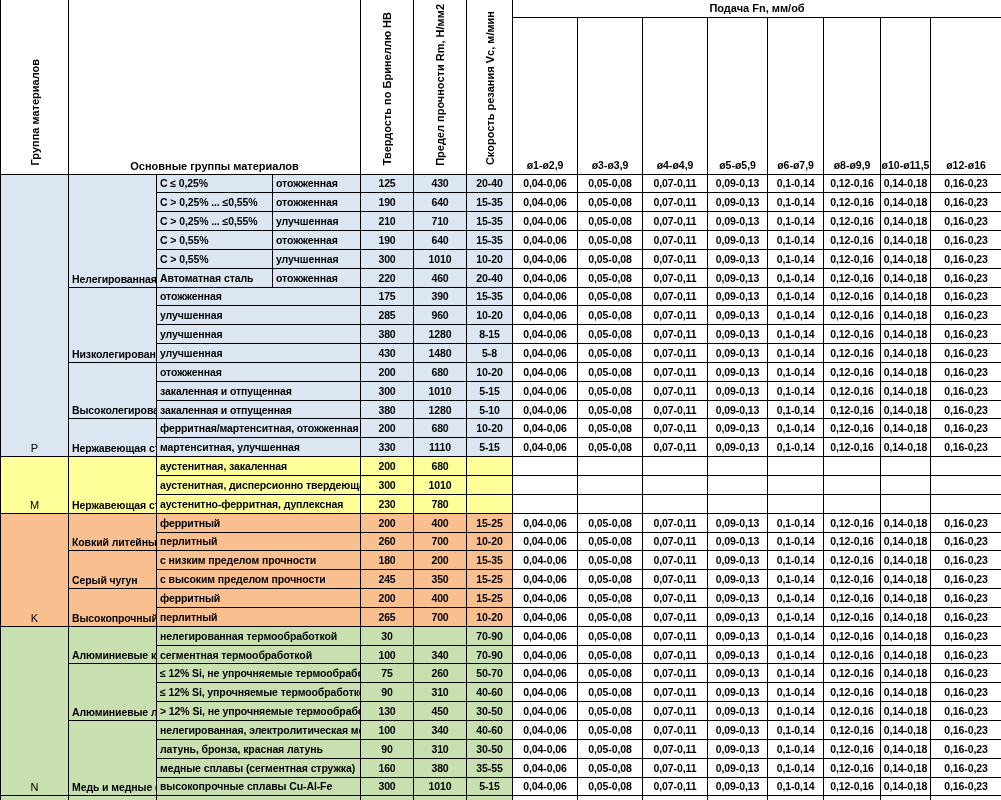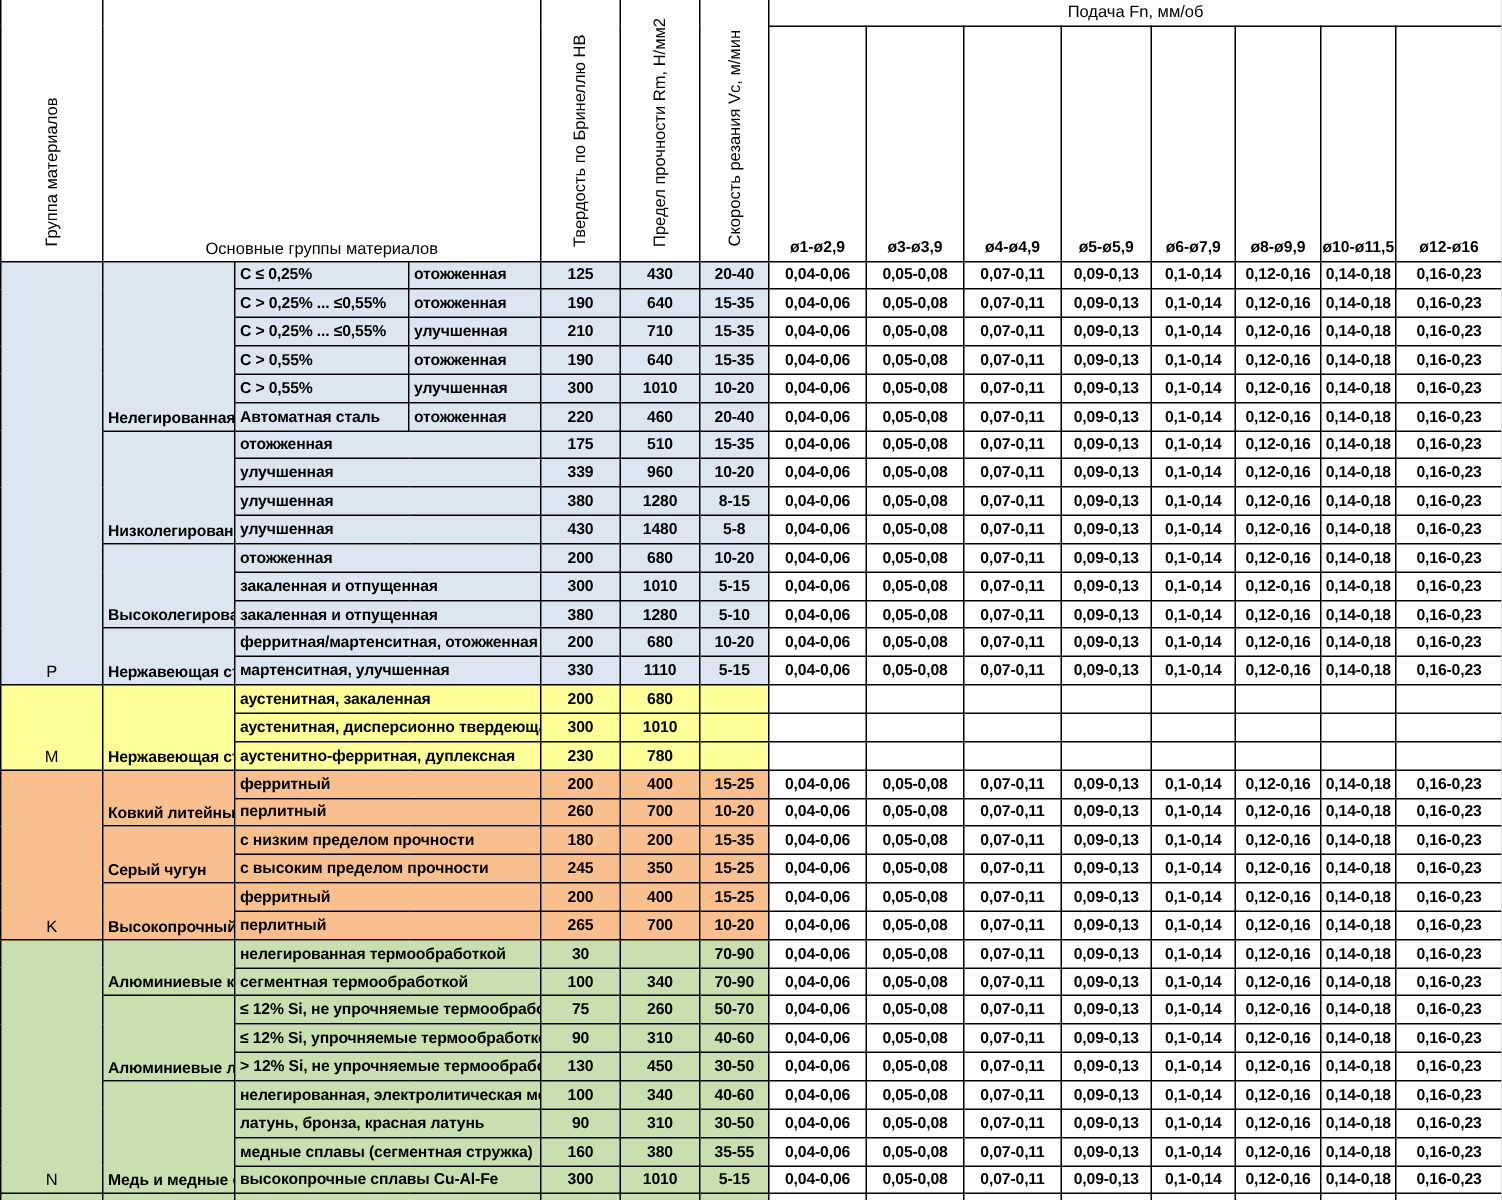--- a/index.html
+++ b/index.html
@@ -1,21 +1,21 @@
 <!DOCTYPE html>
 <html><head>
 <meta charset="utf-8">
 <style>
   html,body{margin:0;padding:0;background:#fff;}
   .sheet{width:1001px;height:800px;overflow:hidden;background:#fff;}
   table{border-collapse:collapse;table-layout:fixed;width:1001px;
         font-family:"Liberation Sans",sans-serif;color:#000;}
   td,th{border:1px solid #000;padding:0;box-sizing:border-box;}
   thead th{font-weight:normal;font-size:11px;background:#fff;}
-  thead tr:first-child th{border-top:none;}
+  thead tr:first-child th{border-top:none;font-weight:bold;}
   .vh{vertical-align:bottom;text-align:center;padding-bottom:6px;}
   .rot{display:inline-block;writing-mode:vertical-rl;transform:rotate(180deg);
        white-space:nowrap;font-size:11px;}
   .mh{vertical-align:bottom;text-align:center;padding-bottom:2px;}
   .ft{height:17px;vertical-align:middle;text-align:center;font-size:11px;}
   .dh{vertical-align:bottom;text-align:center;font-weight:bold;font-size:10.5px;
       padding-bottom:3px;white-space:nowrap;overflow:hidden;}
   tbody td{height:18.85px;font-size:10.5px;font-weight:bold;letter-spacing:-0.1px;
            vertical-align:middle;white-space:nowrap;}
   td.txt{text-align:left;padding-left:3px;padding-right:1px;overflow:hidden;}
@@ -158,34 +158,34 @@
           <td class="num" style="background: rgb(255, 255, 255);">0,09-0,13</td>
           <td class="num" style="background: rgb(255, 255, 255);">0,1-0,14</td>
           <td class="num" style="background: rgb(255, 255, 255);">0,12-0,16</td>
           <td class="num" style="background: rgb(255, 255, 255);">0,14-0,18</td>
           <td class="num" style="background: rgb(255, 255, 255);">0,16-0,23</td>
         </tr>
         <tr>
           <td class="cat" rowspan="4" style="background: rgb(219, 230, 242);">Низколегированн</td>
           <td class="txt" colspan="2" style="background: rgb(219, 230, 242);">отожженная</td>
           <td class="num" style="background: rgb(219, 230, 242);">175</td>
-          <td class="num" style="background: rgb(219, 230, 242);">510</td>
+          <td class="num" style="background: rgb(219, 230, 242);">390</td>
           <td class="num" style="background: rgb(219, 230, 242);">15-35</td>
           <td class="num" style="background: rgb(255, 255, 255);">0,04-0,06</td>
           <td class="num" style="background: rgb(255, 255, 255);">0,05-0,08</td>
           <td class="num" style="background: rgb(255, 255, 255);">0,07-0,11</td>
           <td class="num" style="background: rgb(255, 255, 255);">0,09-0,13</td>
           <td class="num" style="background: rgb(255, 255, 255);">0,1-0,14</td>
           <td class="num" style="background: rgb(255, 255, 255);">0,12-0,16</td>
           <td class="num" style="background: rgb(255, 255, 255);">0,14-0,18</td>
           <td class="num" style="background: rgb(255, 255, 255);">0,16-0,23</td>
         </tr>
         <tr>
           <td class="txt" colspan="2" style="background: rgb(219, 230, 242);">улучшенная</td>
-          <td class="num" style="background: rgb(219, 230, 242);">339</td>
+          <td class="num" style="background: rgb(219, 230, 242);">285</td>
           <td class="num" style="background: rgb(219, 230, 242);">960</td>
           <td class="num" style="background: rgb(219, 230, 242);">10-20</td>
           <td class="num" style="background: rgb(255, 255, 255);">0,04-0,06</td>
           <td class="num" style="background: rgb(255, 255, 255);">0,05-0,08</td>
           <td class="num" style="background: rgb(255, 255, 255);">0,07-0,11</td>
           <td class="num" style="background: rgb(255, 255, 255);">0,09-0,13</td>
           <td class="num" style="background: rgb(255, 255, 255);">0,1-0,14</td>
           <td class="num" style="background: rgb(255, 255, 255);">0,12-0,16</td>
           <td class="num" style="background: rgb(255, 255, 255);">0,14-0,18</td>
           <td class="num" style="background: rgb(255, 255, 255);">0,16-0,23</td>

